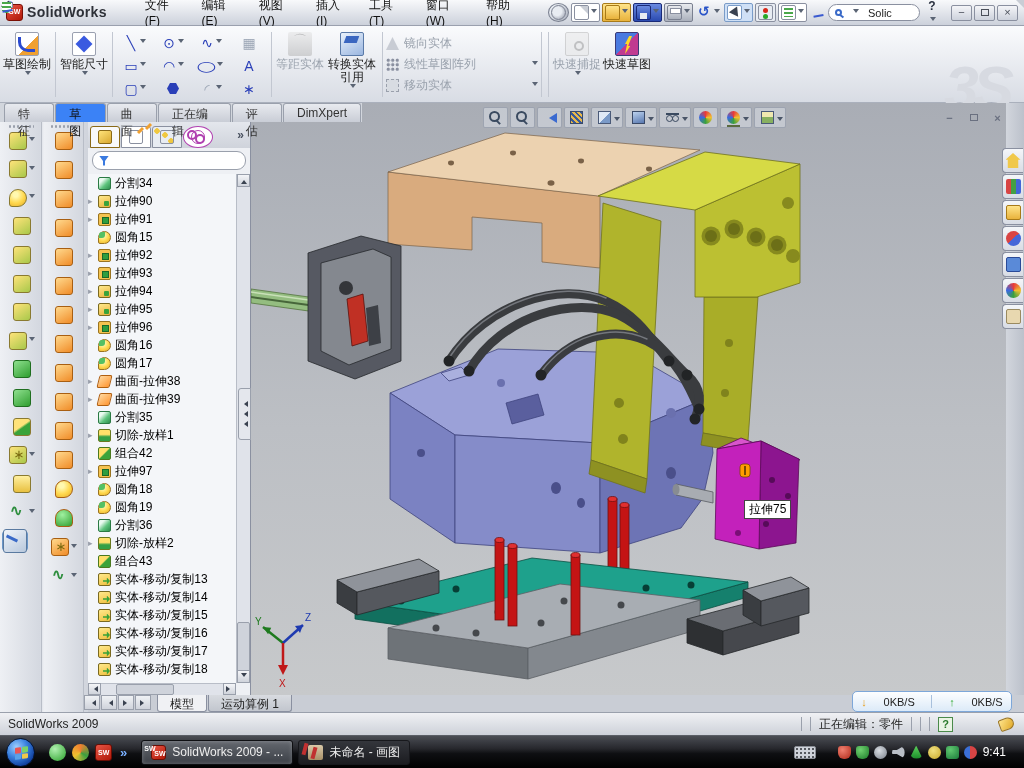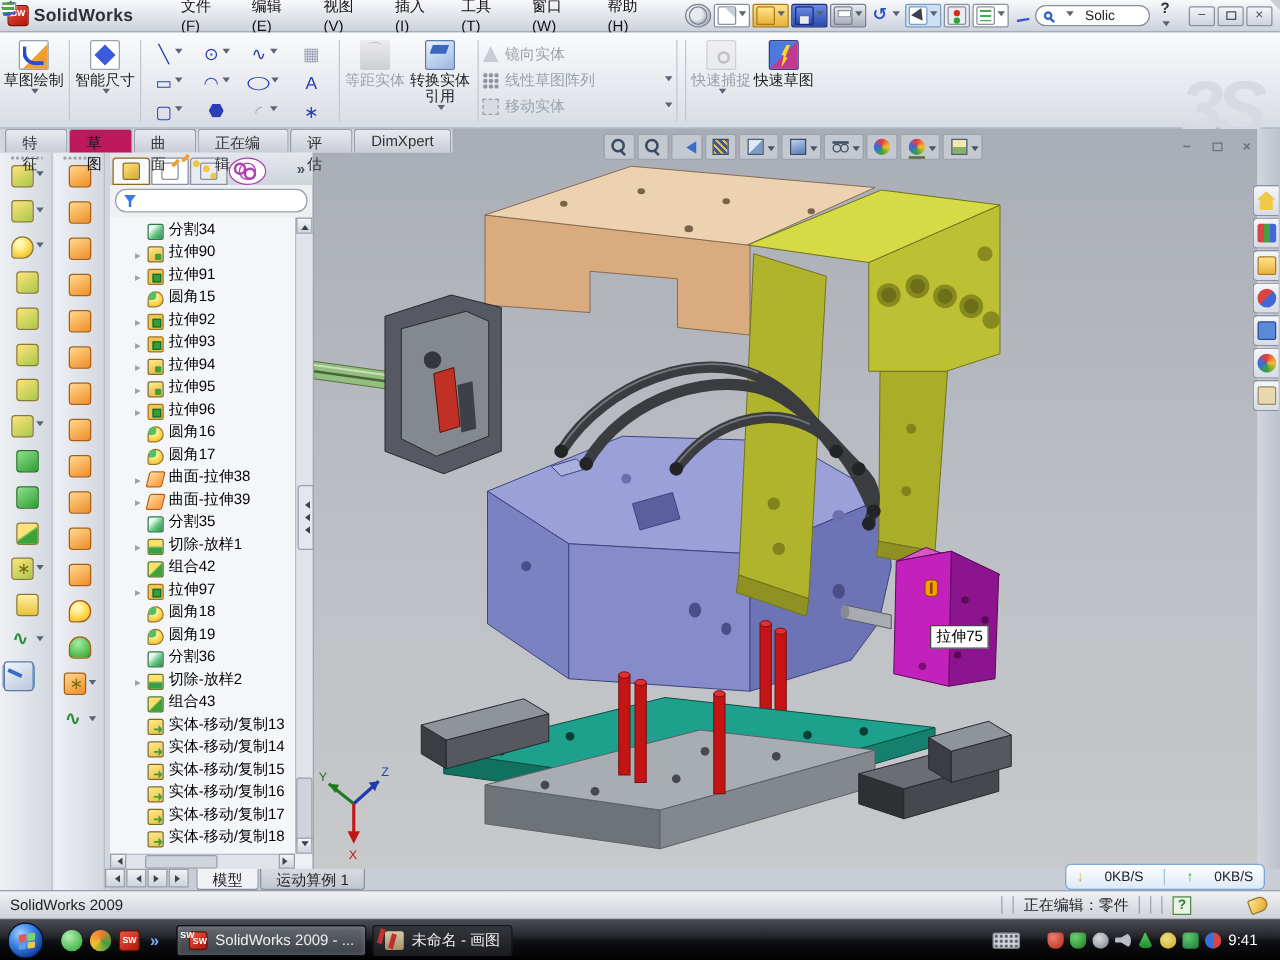--- a/index.html
+++ b/index.html
@@ -81,21 +81,21 @@
 .srow{display:flex;align-items:center;gap:5px;color:#9aa2ad}
 .sic{width:13px;height:13px;flex:none;position:relative}
 .sic-mirror{background:#c8ccd4;clip-path:polygon(50% 0,100% 100%,0 100%)}
 .sic-pattern{background:radial-gradient(circle 1.5px,#8a90a0 1.5px,transparent 2px) 0 0/4.5px 4.5px}
 .sic-move{border:1px dashed #9aa0ac;background:#d8dce2}
 .srow .dd{margin-left:auto}
 .watermark{position:absolute;right:16px;top:26px;font-size:62px;font-style:italic;font-weight:bold;color:#d7dae1;letter-spacing:-6px}
 
 .cmdtabs{position:absolute;left:0;top:103px;width:362px;height:19px;background:#d2d6dd;display:flex;align-items:flex-end;padding-left:4px;z-index:5}
 .ctab{height:19px;padding:2px 13px 0;margin-right:1px;font-size:12px;color:#333;background:linear-gradient(#e8eaef,#c9cdd6);border:1px solid #9aa0ac;border-bottom:none;border-radius:3px 3px 0 0}
-.ctab.active{background:#be185d;color:#111;height:19px;position:relative;z-index:2}
+.ctab.active{background:#3b82f6;color:#111;height:19px;position:relative;z-index:2}
 
 .lefttools{position:absolute;left:0;top:122px;width:88px;height:590px;background:linear-gradient(90deg,#eef0f4,#d4d8e0 40px,#eef0f4 44px,#d0d4dc)}
 .ltcol{position:absolute;top:0;width:40px;height:100%;border-right:1px solid #b8bdc7}
 .ltcol::before{content:"";position:absolute;left:6px;top:3px;width:26px;height:3px;background:radial-gradient(circle 1px,#9aa0ac 1px,transparent 1.5px) 0 0/4px 3px}
 .ltc1{left:2px}.ltc2{left:44px}
 .lt-item{display:flex;align-items:center;justify-content:center;margin-top:9px;height:20px}
 .ltc1 .lt-item{height:20px;margin-top:8.6px}
 .lt-chip{width:18px;height:18px;border-radius:3px;border:1px solid #8a7a30;background:linear-gradient(145deg,#ffe37a,#a8c84a);position:relative}
 .ltc2 .lt-chip{background:linear-gradient(150deg,#ffd98e,#f08c28);border-color:#a85f12}
 .icn-combine .lt-chip,.icn-mirror .lt-chip{background:linear-gradient(145deg,#8fe08f,#2f9e2f);border-color:#1f6e1f}
@@ -118,21 +118,21 @@
 .icn-part{background:linear-gradient(145deg,#ffe37a,#d8a830);border:1px solid #8a6a18}
 .icn-props{background:#fff;border:1px solid #8a90a0;position:relative}
 .icn-props::after{content:"";position:absolute;right:-2px;top:-2px;width:7px;height:3px;background:#f0a030;transform:rotate(-45deg)}
 .icn-config{background:radial-gradient(circle 2.5px at 4px 4px,#f0c840 2.5px,transparent 3px),radial-gradient(circle 2.5px at 10px 10px,#f0c840 2.5px,transparent 3px),#e8ecf2;border:1px solid #8a90a0}
 .icn-dimx{background:#fff;border:1px solid #b040b0;position:relative;border-radius:50%}
 .icn-dimx::after{content:"";position:absolute;left:3px;top:3px;width:6px;height:6px;border:2px solid #b040b0;border-radius:50%}
 .pt-more{margin-left:auto;color:#4a5260;font-weight:bold;padding:0 4px}
 .filterrow{margin:3px 4px;height:19px;background:#fff;border:1px solid #9aa0ac;border-radius:9px;display:flex;align-items:center;padding:0 6px}
 .funnel{width:10px;height:10px;background:#3a7ae0;clip-path:polygon(0 0,100% 0,60% 55%,60% 100%,40% 100%,40% 55%)}
 .treescroll{position:absolute;left:0;top:52px;right:14px;bottom:12px;overflow:hidden;background:#f4f6f9}
-.trow{height:18px;display:flex;align-items:flex-end;padding-left:20px;white-space:nowrap}
+.trow{height:18px;display:flex;align-items:center;padding-left:0;white-space:nowrap}
 .tarrow{width:9px;font-size:9px;color:#8a90a0;flex:none}
 .tarrow::after{content:"▸";color:#9aa0ac}
 .ti{width:13px;height:13px;margin:0 4px 0 1px;border:1px solid #7a6a20;border-radius:2px;flex:none;position:relative}
 .icn-split{background:linear-gradient(135deg,#eafaf0 25%,#5ec47e 60%,#2e8e4e);border-color:#2a7a44}
 .icn-extrude{background:linear-gradient(160deg,#ffe98c,#e8b23c)}
 .icn-extrude::after{content:"";position:absolute;right:1px;bottom:1px;width:5px;height:5px;background:#3aa33a;border-radius:1px}
 .icn-cut{background:#f5c350;border-color:#9a7420}
 .icn-cut::after{content:"";position:absolute;left:3px;top:3px;width:5px;height:5px;background:#2f9e3f;border:1px solid #1a6a28}
 .icn-fillet2{background:radial-gradient(circle at 35% 30%,#fff8b0 15%,#ffd84e 55%,#e0a828);border-radius:50% 50% 50% 2px;border-color:#9a7420}
 .icn-fillet2::before{content:"";position:absolute;left:0;top:0;width:6px;height:6px;background:#54c064;border-radius:50% 0 50% 0}

